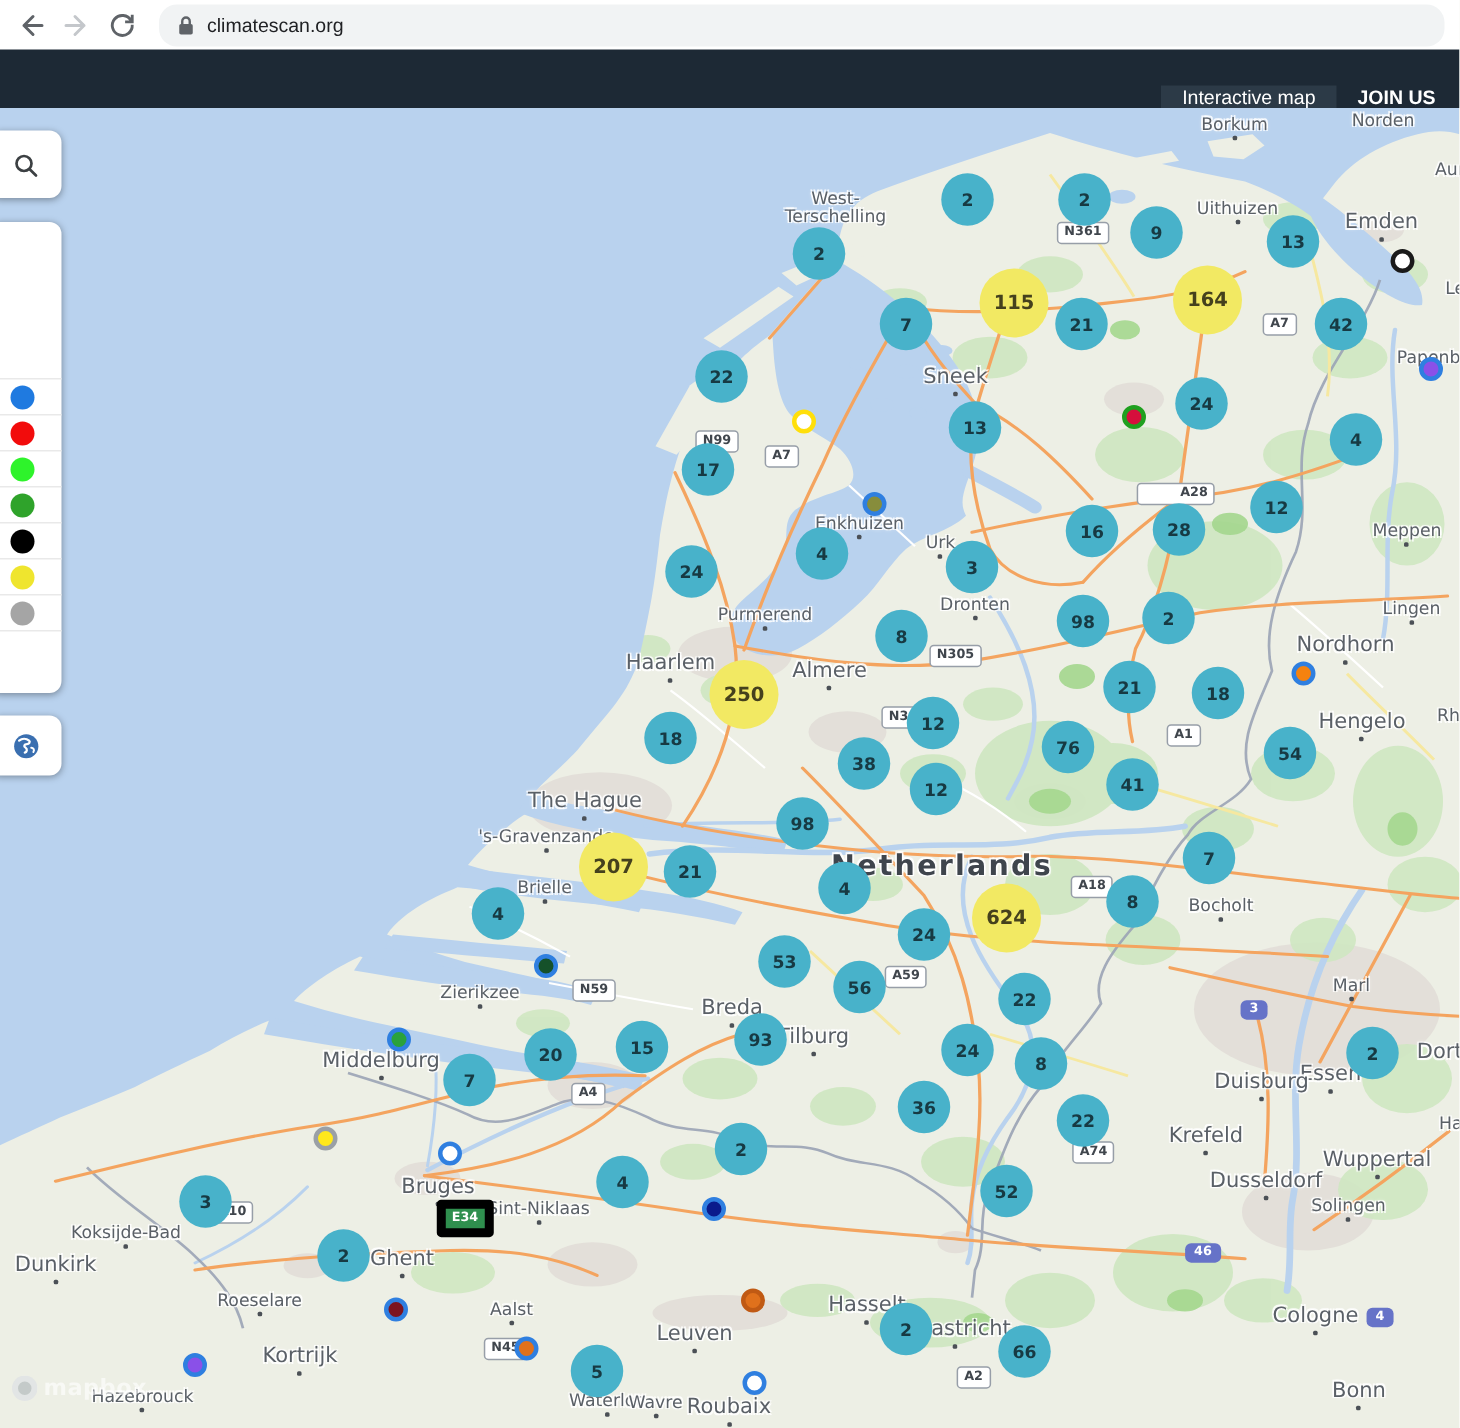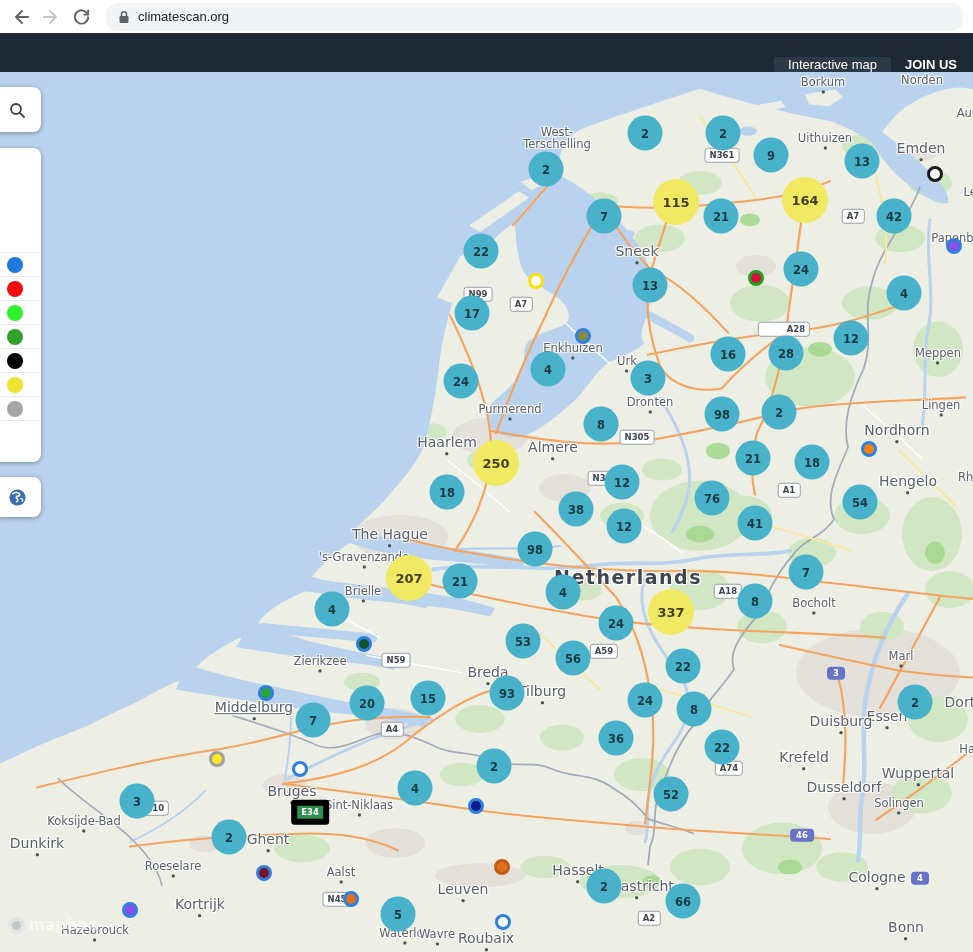--- a/index.html
+++ b/index.html
@@ -310,21 +310,21 @@
       <div class="maplabel town" style="left: 814px; top: 534px;">Bocholt</div>
       <div class="maplabel town" style="left: 901px; top: 587px;">Marl</div>
       <div class="maplabel city nodot" style="left: 980px; top: 630px;">Dortmund</div>
       <div class="maplabel city" style="left: 887px; top: 647px;">Essen</div>
       <div class="maplabel city" style="left: 841px; top: 652px;">Duisburg</div>
       <div class="maplabel city" style="left: 804px; top: 688px;">Krefeld</div>
       <div class="maplabel city" style="left: 844px; top: 718px;">Dusseldorf</div>
       <div class="maplabel city" style="left: 918px; top: 704px;">Wuppertal</div>
       <div class="maplabel town" style="left: 899px; top: 734px;">Solingen</div>
       <div class="maplabel town nodot" style="left: 978px; top: 677px;">Hagen</div>
-      <div class="maplabel city" style="left: 254px; top: 638px; text-decoration: underline;">Middelburg</div>
+      <div class="maplabel city" style="left: 254px; top: 638px;">Middelburg</div>
       <div class="maplabel city" style="left: 488px; top: 603px;">Breda</div>
       <div class="maplabel city" style="left: 542px; top: 622px;">Tilburg</div>
       <div class="maplabel city" style="left: 292px; top: 722px;">Bruges</div>
       <div class="maplabel town" style="left: 84px; top: 752px;">Koksijde-Bad</div>
       <div class="maplabel city" style="left: 37px; top: 774px;">Dunkirk</div>
       <div class="maplabel town" style="left: 173px; top: 797px;">Roeselare</div>
       <div class="maplabel city" style="left: 268px; top: 770px;">Ghent</div>
       <div class="maplabel city" style="left: 200px; top: 835px;">Kortrijk</div>
       <div class="maplabel town" style="left: 95px; top: 861px;">Hazebrouck</div>
       <div class="maplabel city" style="left: 486px; top: 869px;">Roubaix</div>
@@ -415,21 +415,21 @@
       <div class="cluster teal" style="left: 415px; top: 716px;">4</div>
       <div class="cluster teal" style="left: 137px; top: 729px;">3</div>
       <div class="cluster teal" style="left: 229px; top: 765px;">2</div>
       <div class="cluster teal" style="left: 604px; top: 814px;">2</div>
       <div class="cluster teal" style="left: 683px; top: 829px;">66</div>
       <div class="cluster teal" style="left: 398px; top: 842px;">5</div>
       <div class="cluster yellow" style="left: 676px; top: 130px;">115</div>
       <div class="cluster yellow" style="left: 805px; top: 128px;">164</div>
       <div class="cluster yellow" style="left: 496px; top: 391px;">250</div>
       <div class="cluster yellow" style="left: 409px; top: 506px;">207</div>
-      <div class="cluster yellow" style="left: 671px; top: 540px;">337</div>
+      <div class="cluster yellow" style="left: 671px; top: 540px;">624</div>
       <div class="pt" style="left: 935px; top: 102px; background: rgb(255, 255, 255); border-color: rgb(26, 26, 26);"></div>
       <div class="pt" style="left: 954px; top: 174px; background: rgb(138, 80, 232); border-color: rgb(47, 127, 224);"></div>
       <div class="pt" style="left: 756px; top: 206px; background: rgb(214, 15, 60); border-color: rgb(31, 160, 31);"></div>
       <div class="pt" style="left: 536px; top: 209px; background: rgb(255, 255, 255); border-color: rgb(255, 223, 10);"></div>
       <div class="pt" style="left: 583px; top: 264px; background: rgb(135, 141, 60); border-color: rgb(47, 127, 224);"></div>
       <div class="pt" style="left: 869px; top: 377px; background: rgb(245, 130, 15); border-color: rgb(47, 127, 224);"></div>
       <div class="pt" style="left: 364px; top: 572px; background: rgb(21, 81, 42); border-color: rgb(47, 127, 224);"></div>
       <div class="pt" style="left: 266px; top: 621px; background: rgb(42, 162, 60); border-color: rgb(47, 127, 224);"></div>
       <div class="pt" style="left: 217px; top: 687px; background: rgb(255, 232, 28); border-color: rgb(154, 160, 166);"></div>
       <div class="pt" style="left: 300px; top: 697px; background: rgb(255, 255, 255); border-color: rgb(47, 127, 224);"></div>

